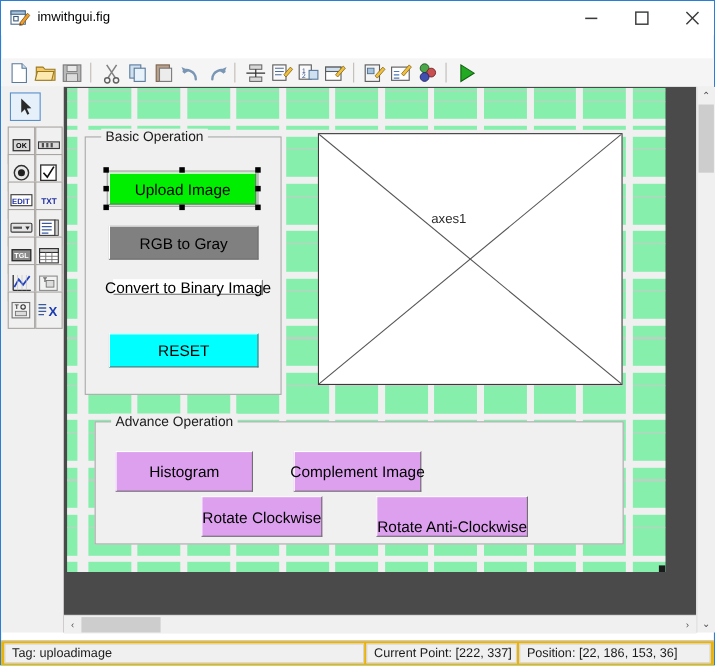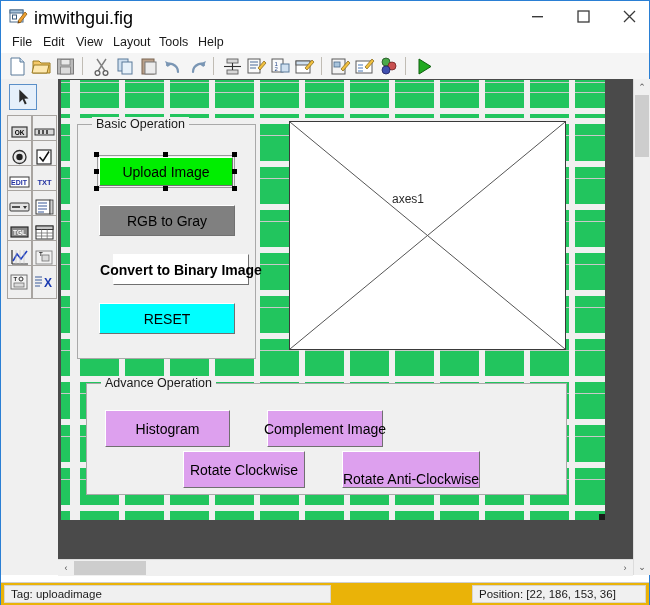--- a/index.html
+++ b/index.html
@@ -7,21 +7,21 @@
     width:650px;height:605px;overflow:hidden;
     font-family:"Liberation Sans", sans-serif;
     background:#ffffff;
     -webkit-font-smoothing:antialiased;
   }
   #app{position:relative;width:650px;height:605px;box-sizing:border-box;border:1px solid #2a7fd4;background:#fff;}
 
   
   .titlebar{position:absolute;left:0;top:0;width:648px;height:31px;background:#ffffff;}
   .title-icon{position:absolute;left:8px;top:6px;width:19px;height:19px;}
-  .title-text{position:absolute;left:33px;top:7px;font-size:18px;color:#000;white-space:nowrap;}
+  .title-text{position:absolute;left:33px;top:7px;font-size:12px;color:#000;white-space:nowrap;}
   .winbtn{position:absolute;top:0;width:46px;height:31px;cursor:default;}
   .winbtn .g{position:absolute;left:0;top:0;width:46px;height:31px;}
   .btn-min{left:513px;}
   .btn-max{left:559px;}
   .btn-close{left:605px;}
 
   
   .menubar{position:absolute;left:0;top:31px;width:648px;height:21px;background:#fff;}
   .menuitem{position:absolute;top:2px;height:17px;font-size:12.5px;color:#1a1a1a;padding:0 5px;line-height:17px;}
 
@@ -32,21 +32,21 @@
 
   
   .palette{position:absolute;left:0;top:78px;width:57px;height:496px;background:#f0f0f0;border-right:1px solid #b8b4ac;}
   .pitem{position:absolute;width:25px;height:34px;background:#f0f0f0;border:1px solid #a8a4a0;box-sizing:border-box;}
   .pitem.sel{background:#e6f0fb;border:1px solid #5a8fc8;width:28px;height:26px;}
   .pglyph{position:absolute;left:0;top:0;width:100%;height:100%;display:flex;align-items:center;justify-content:center;
     font-size:7px;font-weight:bold;color:#000;font-family:"Liberation Sans", sans-serif;}
 
   
   .editor{position:absolute;left:57px;top:78px;width:575px;height:496px;background:#4a4a4a;overflow:hidden;}
-  .figure{position:absolute;left:3px;top:1px;width:544px;height:440px;background:#22c55e;overflow:hidden;}
+  .figure{position:absolute;left:3px;top:1px;width:544px;height:440px;background:#86efac;overflow:hidden;}
   .gridlayer{position:absolute;left:0;top:0;width:100%;height:100%;
     background-image:
       repeating-linear-gradient(to right, #c9c9c9 0 1px, transparent 1px 45px),
       repeating-linear-gradient(to bottom, #c9c9c9 0 1px, transparent 1px 43px);
     background-position:16px 0, 0 12px;
   }
   .gridmask{position:absolute;left:0;top:0;width:100%;height:100%;
     background-image:repeating-linear-gradient(to bottom, #f0f0f0 0 6px, transparent 6px 43px);
     background-position:0 38px;
   }
@@ -110,28 +110,20 @@
           <rect x="18" y="10" width="11" height="11" fill="none" stroke="#3a3a3a" stroke-width="1.3"></rect>
         </svg>
     </div>
     <div class="winbtn btn-close">
       <svg class="g" viewBox="0 0 46 31">
           <path d="M18 10 L29 21 M29 10 L18 21" stroke="#3a3a3a" stroke-width="1.3" fill="none"></path>
         </svg>
     </div>
   </div>
 
-  <div class="menubar">
-    <div class="menuitem" style="left:6px">File</div>
-    <div class="menuitem" style="left:37px">Edit</div>
-    <div class="menuitem" style="left:70px">View</div>
-    <div class="menuitem" style="left:107px">Layout</div>
-    <div class="menuitem" style="left:153px">Tools</div>
-    <div class="menuitem" style="left:192px">Help</div>
-  </div>
 
   <div class="toolbar">
 
     <div class="tbtn" style="left:6px">
       <svg width="21" height="21" viewBox="0 0 21 21">
         <path d="M4 2 h9 l4 4 v13 h-13 z" fill="#ffffff" stroke="#5a7a9a" stroke-width="1"></path>
         <path d="M13 2 v4 h4" fill="#cfe0f0" stroke="#5a7a9a" stroke-width="1"></path>
       </svg>
     </div>
     <div class="tbtn" style="left:30px">
@@ -403,21 +395,21 @@
         <div class="handle" style="left:16px;top:44px"></div>
         <div class="handle" style="left:154px;top:44px"></div>
         <div class="handle" style="left:16px;top:61px"></div>
         <div class="handle" style="left:85px;top:61px"></div>
         <div class="handle" style="left:154px;top:61px"></div>
 
         <div class="pb" style="left:21px;top:80px;width:136px;height:31px;background:#808080;color:#000;">
           <span>RGB to Gray</span>
         </div>
 
-        <div class="pb" style="left:35px;top:129px;width:136px;height:31px;background:#ffffff;font-weight:bold;">
+        <div class="pb" style="left:25px;top:129px;width:136px;height:14px;background:#ffffff;">
           <span>Convert to Binary Image</span>
         </div>
 
         <div class="pb" style="left:21px;top:178px;width:136px;height:31px;background:#00ffff;align-items:center;">
           <span>RESET</span>
         </div>
       </div>
 
       <div class="axes" style="left:228px;top:41px;width:277px;height:229px;">
         <svg width="275" height="227" viewBox="0 0 275 227">
@@ -429,21 +421,21 @@
 
       <div class="panel" style="left:25px;top:303px;width:481px;height:112px;">
         <div class="panel-title">Advance Operation</div>
 
         <div class="pb" style="left:180px;top:26px;width:116px;height:37px;background:#dda0ee;">
           <span>Complement Image</span>
         </div>
         <div class="pb" style="left:18px;top:26px;width:125px;height:37px;background:#dda0ee;">
           <span>Histogram</span>
         </div>
-        <div class="pb" style="left:96px;top:67px;width:122px;height:37px;background:#dda0ee;">
+        <div class="pb" style="left:96px;top:67px;width:110px;height:37px;background:#dda0ee;">
           <span>Rotate Clockwise</span>
         </div>
         <div class="pb" style="left:255px;top:67px;width:138px;height:37px;background:#dda0ee;align-items:flex-end;">
           <span>Rotate Anti-Clockwise</span>
         </div>
       </div>
 
       <div style="position:absolute;left:538px;top:434px;width:6px;height:6px;background:#1a1a1a;"></div>
     </div>
   </div>
@@ -455,16 +447,17 @@
   </div>
 
   <div class="hscroll">
     <div class="arrow" style="left:0;top:0;width:16px;height:16px;">‹</div>
     <div style="position:absolute;left:16px;top:1px;width:72px;height:14px;background:#cdcdcd;"></div>
     <div class="arrow" style="left:559px;top:0;width:16px;height:16px;">›</div>
   </div>
 
   <div class="statusbar">
     <div class="stcell" style="left:3px;width:327px;">Tag: uploadimage</div>
+    <div class="stcell" style="left:332px;width:137px;">Current Point:  [222, 337]</div>
     <div class="stcell" style="left:471px;width:174px;">Position: [22, 186, 153, 36]</div>
   </div>
 
 </div>
 
 </body></html>

